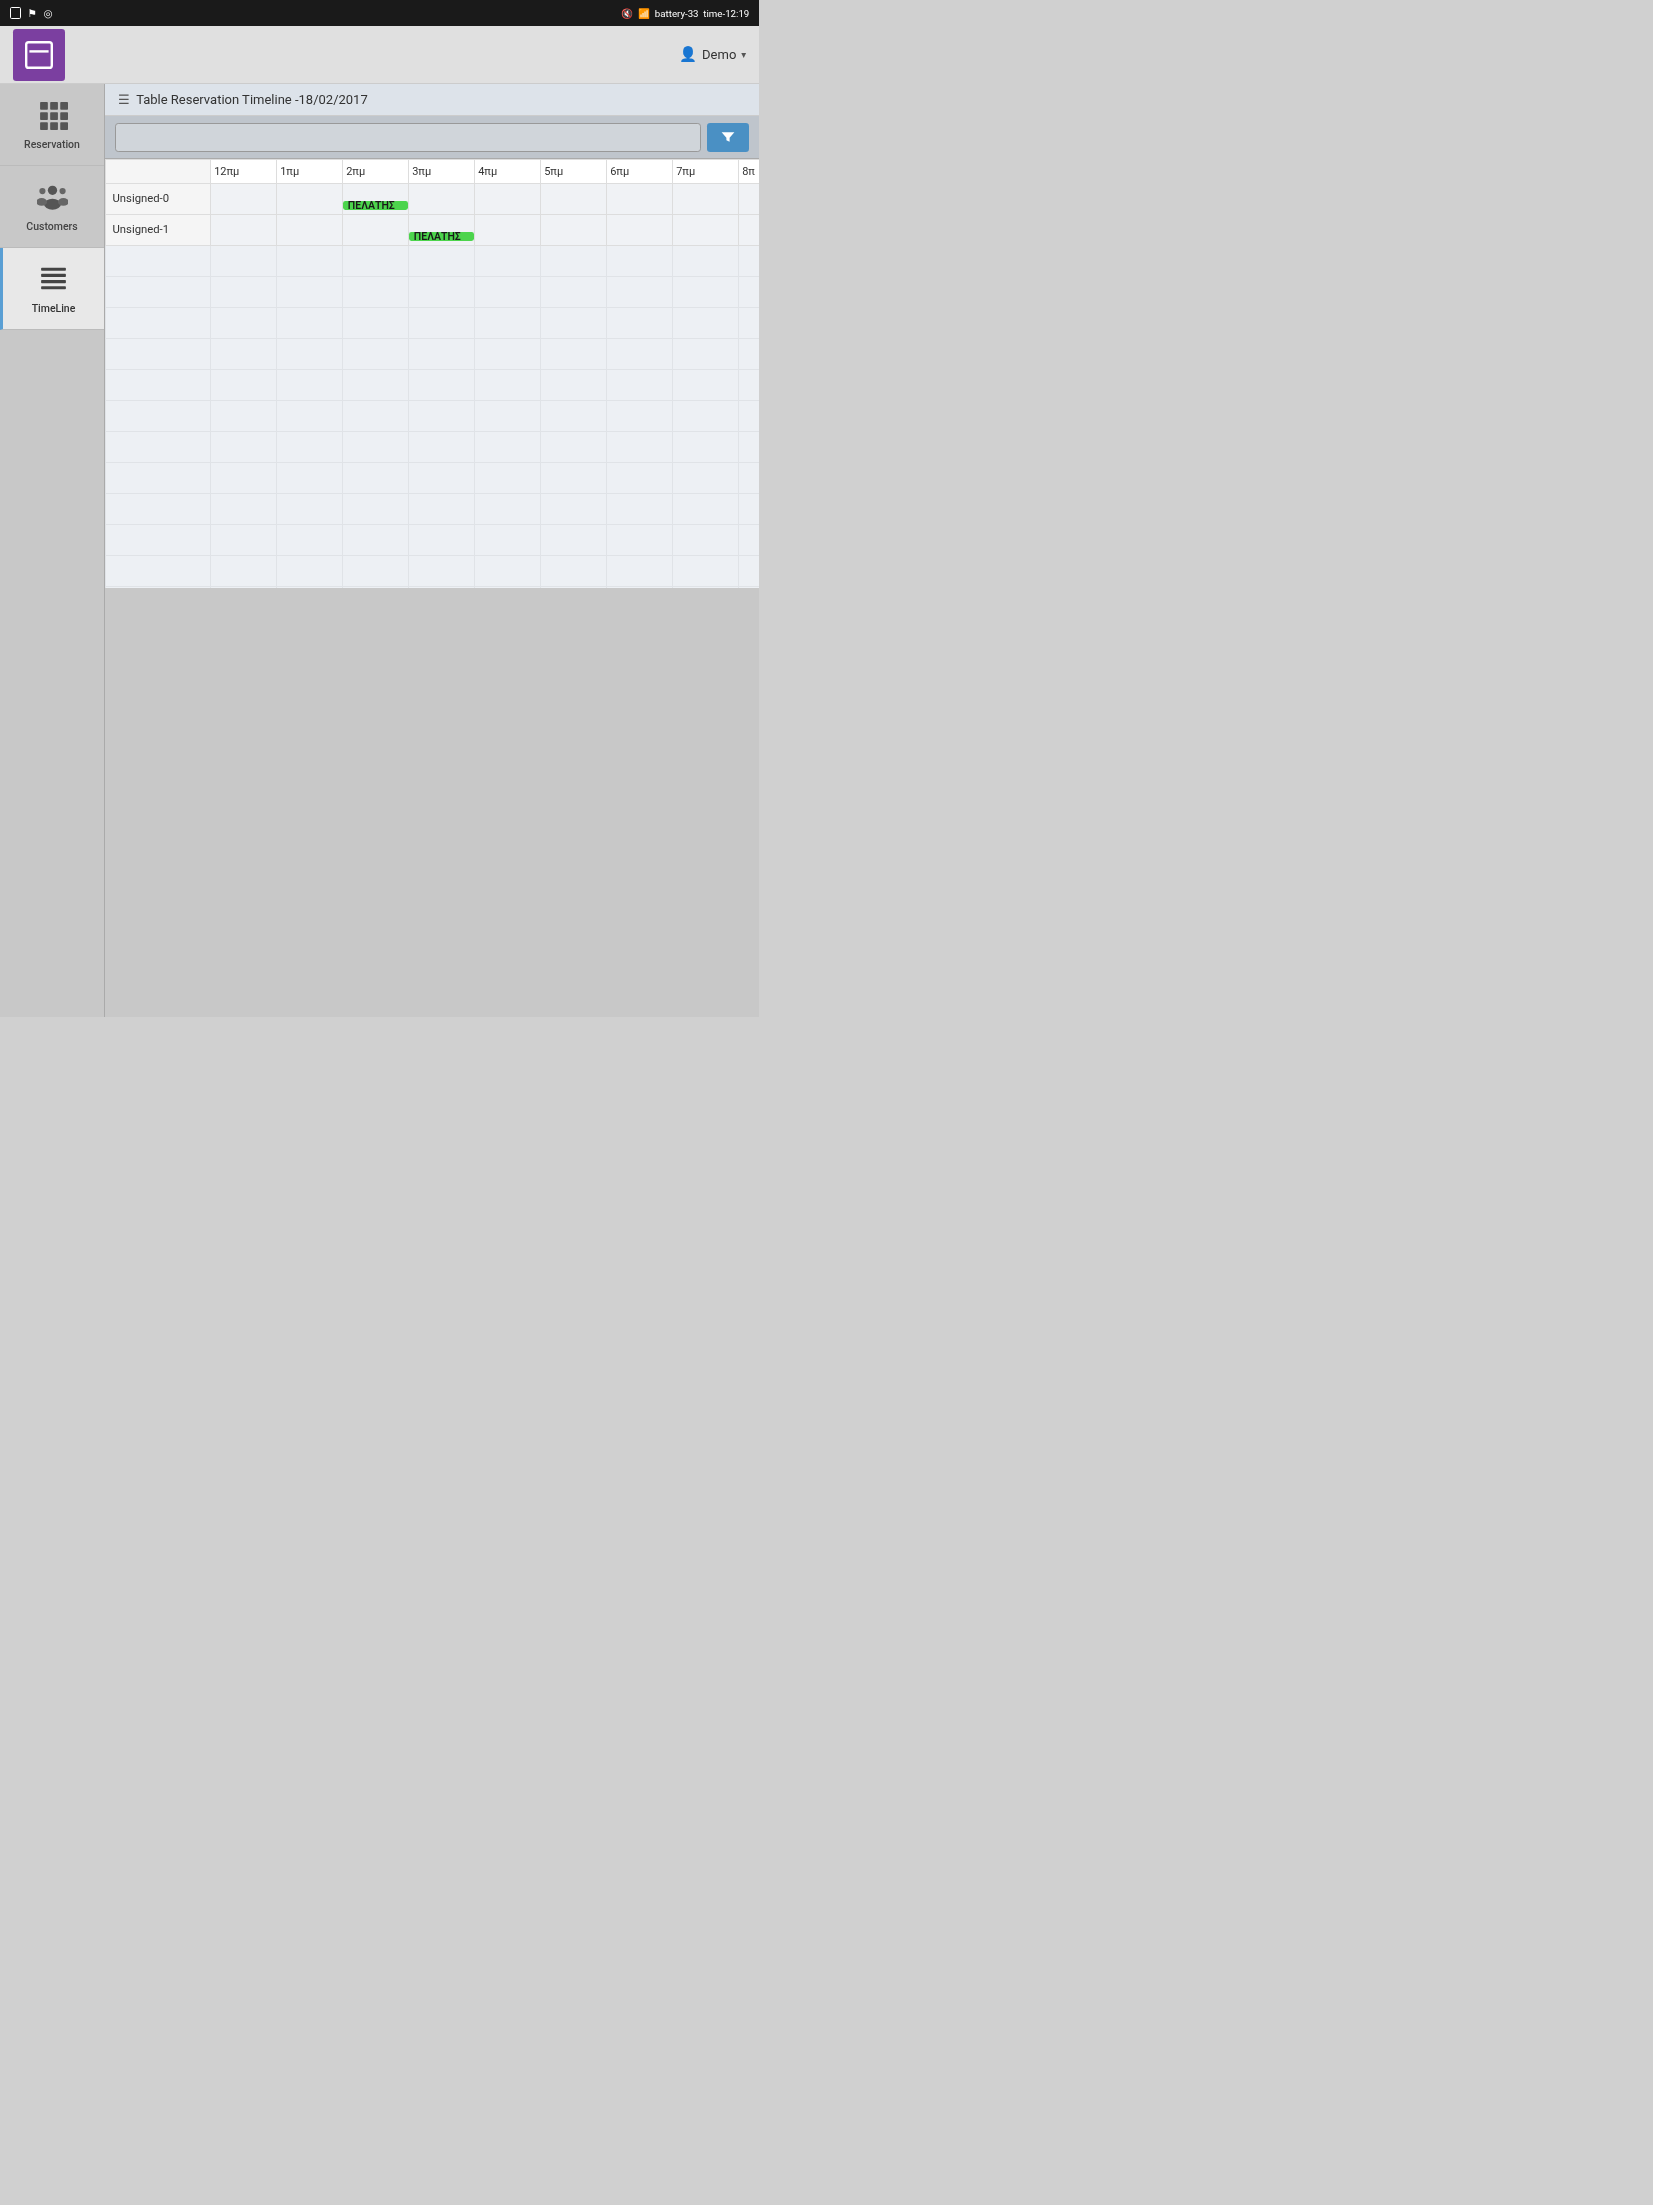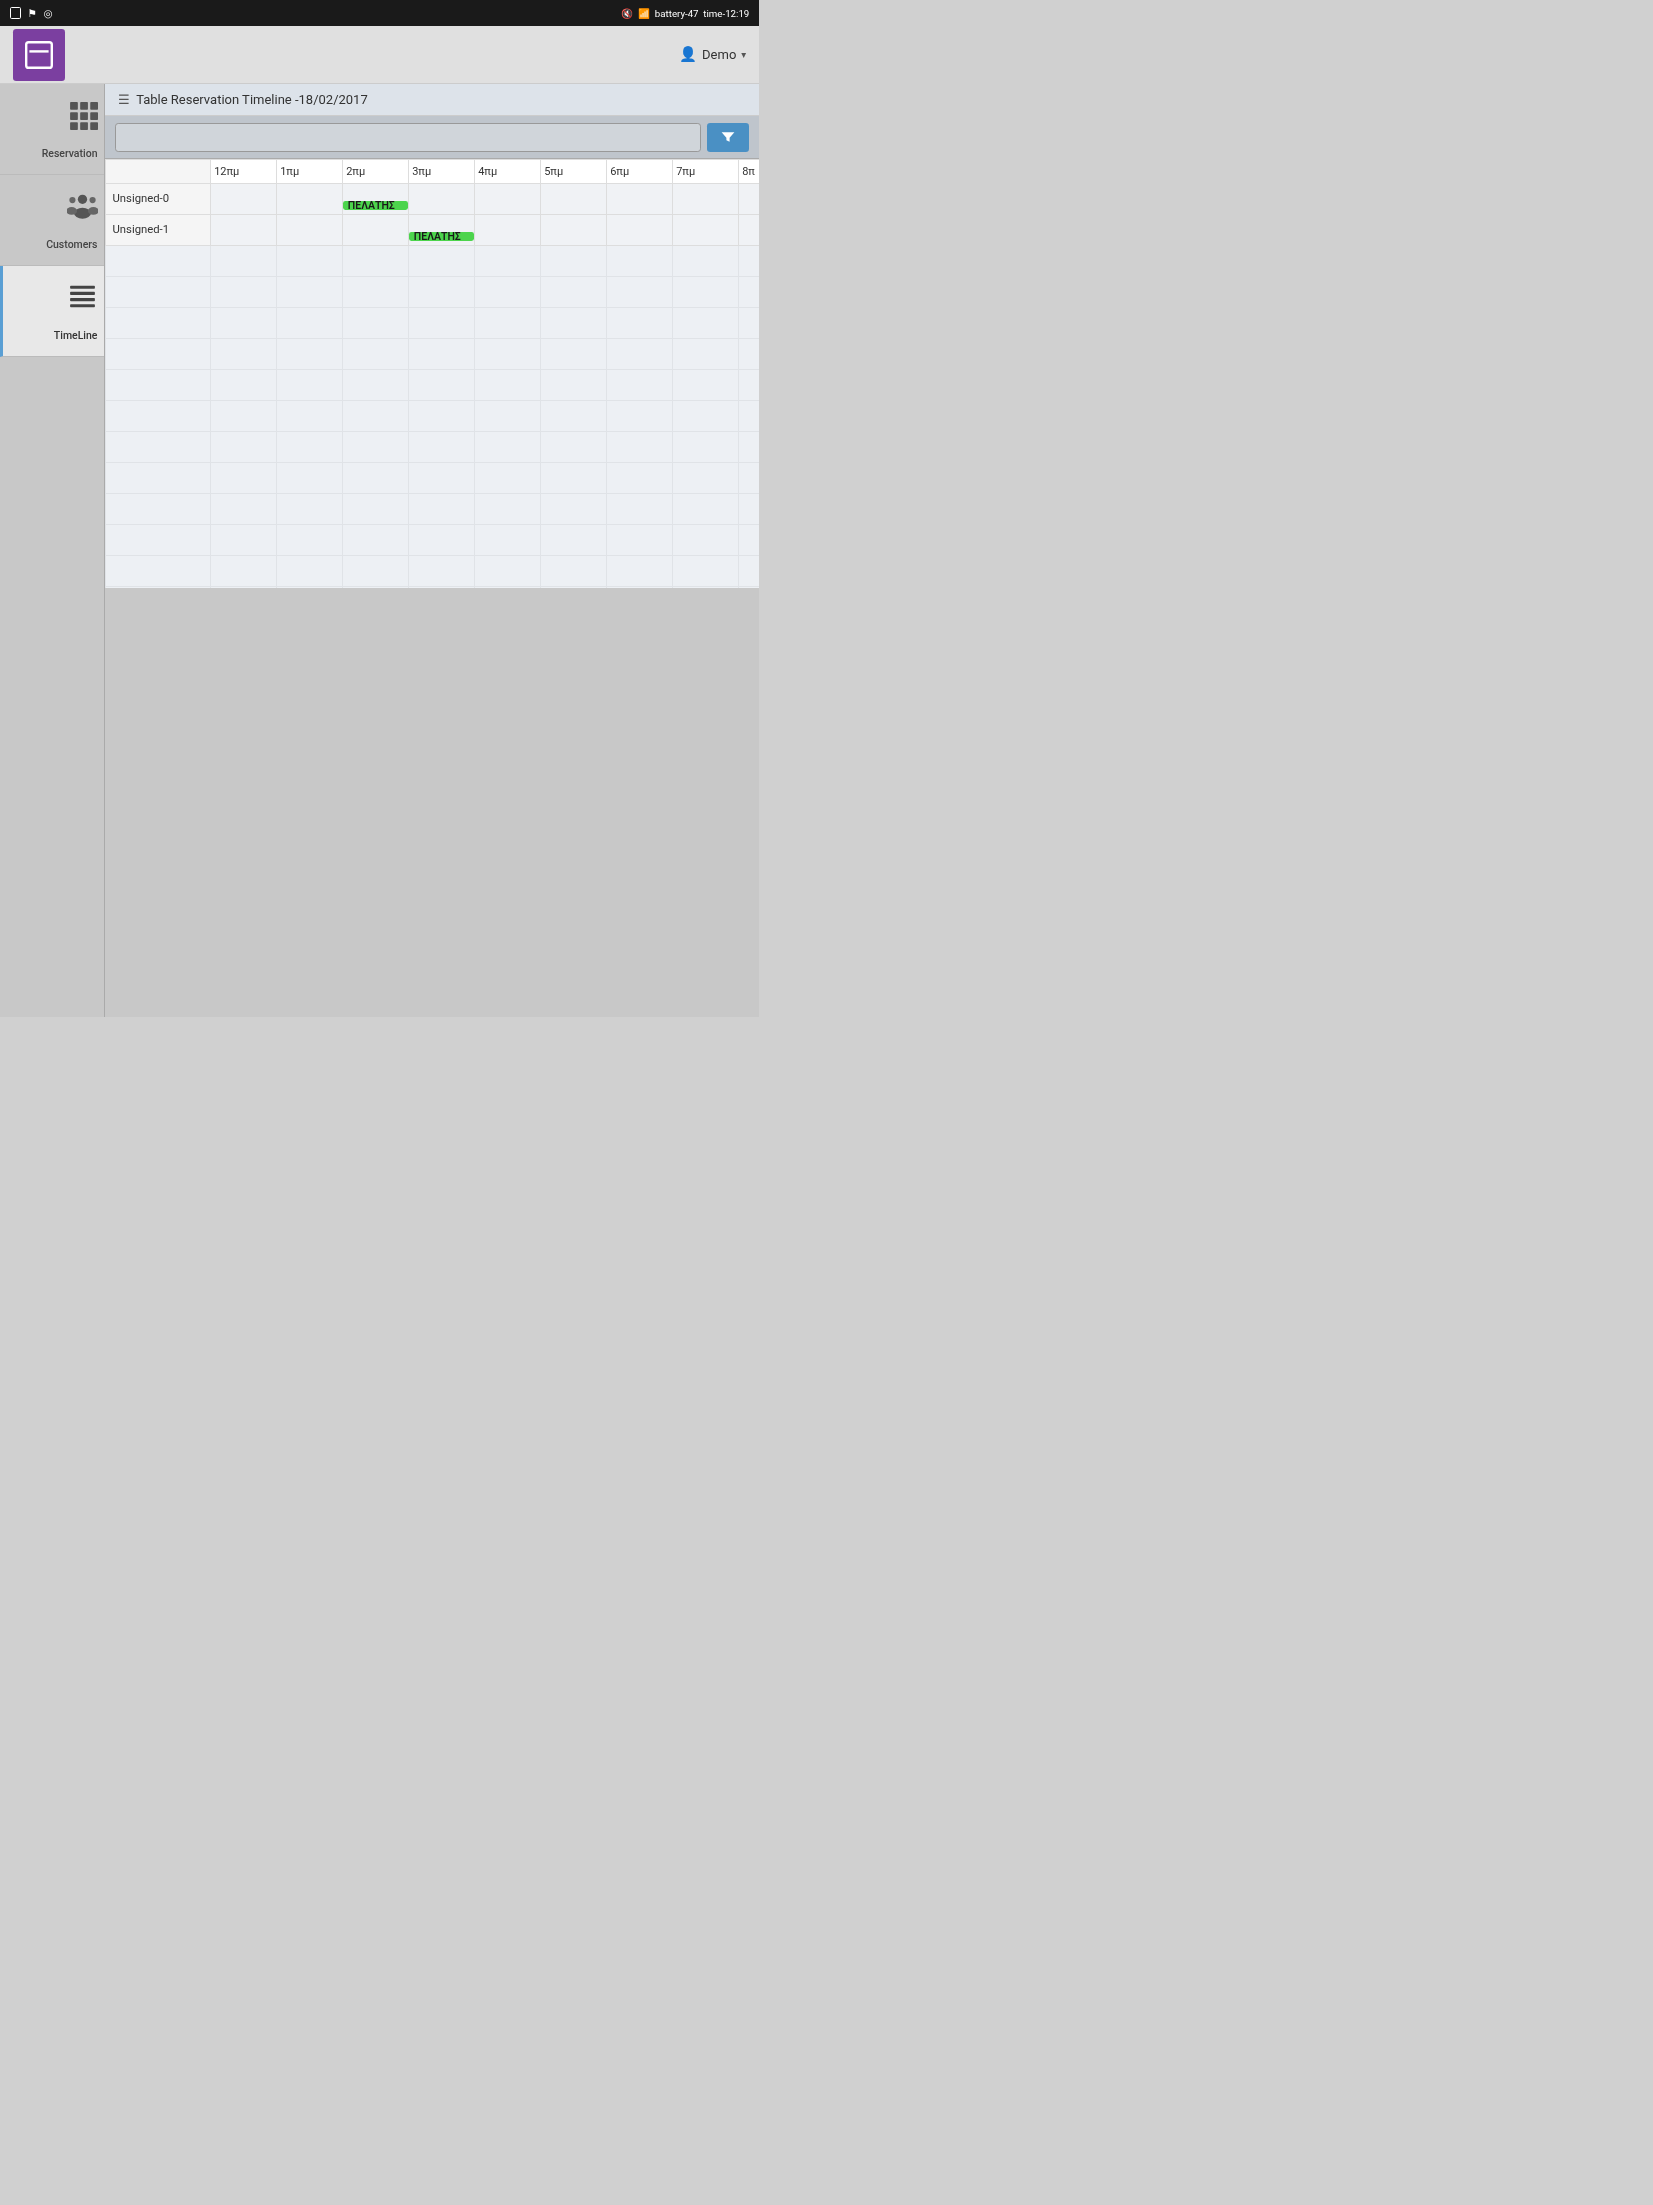--- a/index.html
+++ b/index.html
@@ -92,27 +92,27 @@
     .sidebar {
       width: 105px;
       background: #c8c8c8;
       display: flex;
       flex-direction: column;
       border-right: 1.6px solid #aaa;
     }
     .sidebar-item {
       display: flex;
       flex-direction: column;
-      align-items: flex-end;
+      align-items: center;
       justify-content: center;
       padding: 14.5px 6.5px;
       cursor: pointer;
       border-bottom: 0.8px solid #bbb;
       color: #444;
-      gap: 17px;
+      gap: 8px;
     }
     .sidebar-item.active {
       background: #e8e8e8;
       border-left: 3.2px solid #5a9fd4;
       color: #333;
     }
     .sidebar-item svg {
       width: 31px;
       height: 31px;
       fill: #555;
@@ -283,21 +283,21 @@
 
 <div class="status-bar">
   <div class="status-left">
     <div class="icon-square"></div>
     <span style="font-size:10.5px;">⚑</span>
     <span style="font-size:10.5px;">◎</span>
   </div>
   <div class="status-right">
     <span>🔇</span>
     <span>📶</span>
-    <span>battery-47</span>
+    <span>battery-33</span>
     <span>time-12:19</span>
   </div>
 </div>
 
 <div class="top-header">
   <div class="app-logo">
     <svg viewBox="0 0 40 40" xmlns="http://www.w3.org/2000/svg">
       <rect x="4" y="4" width="32" height="32" rx="3" fill="none" stroke="white" stroke-width="3"></rect>
       <rect x="8" y="14" width="24" height="3" fill="white"></rect>
     </svg>

